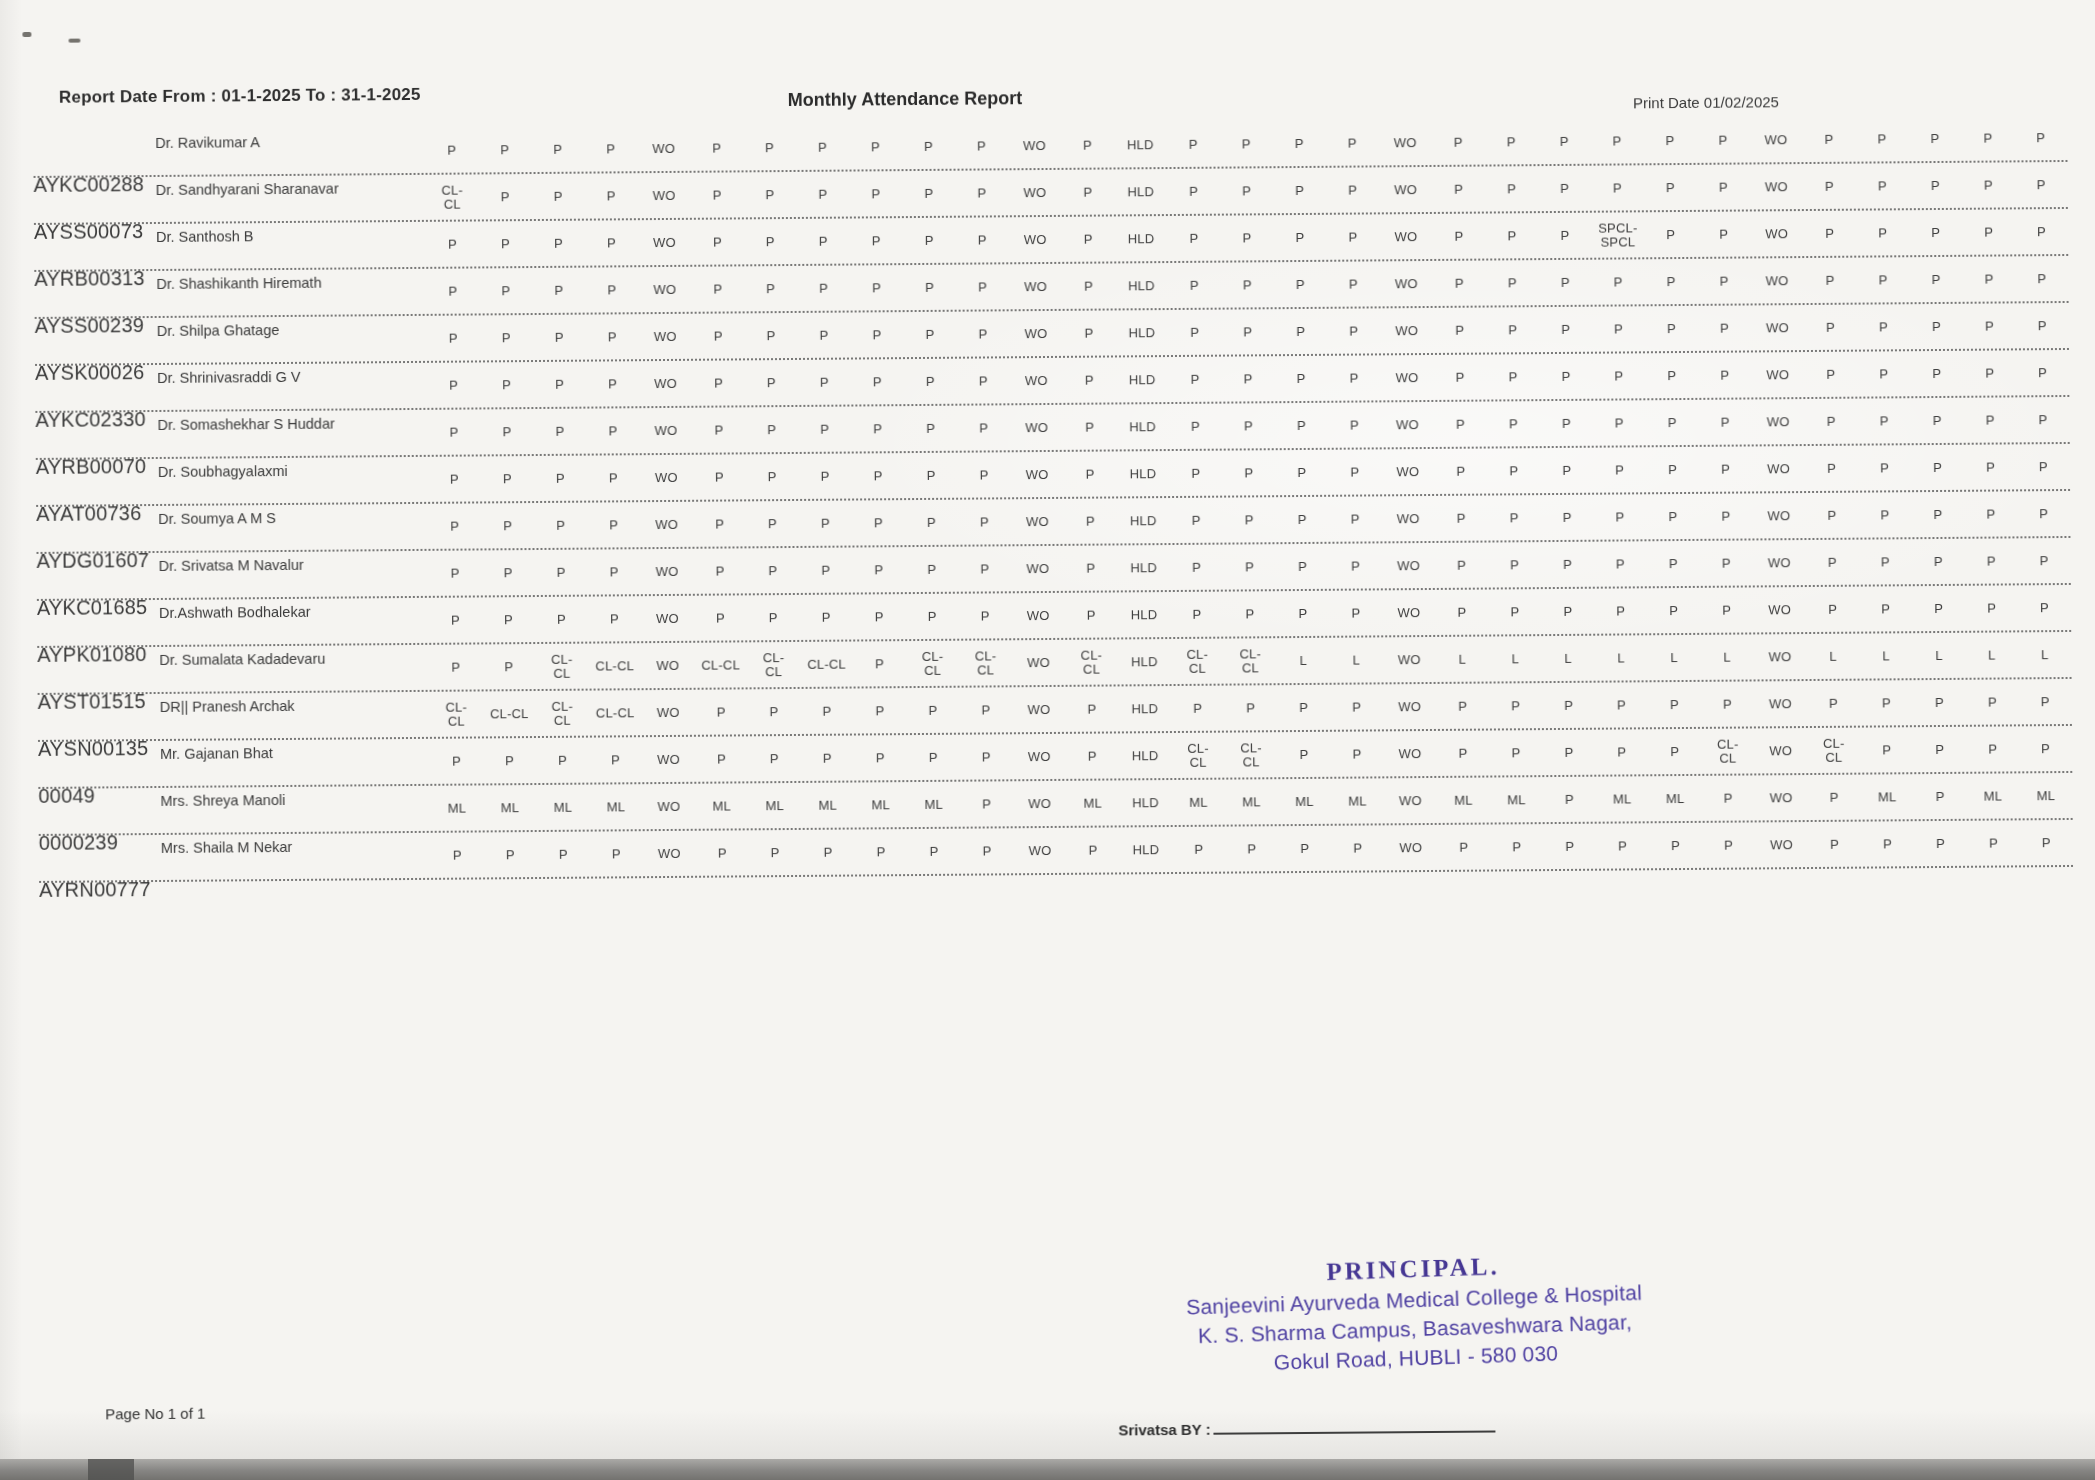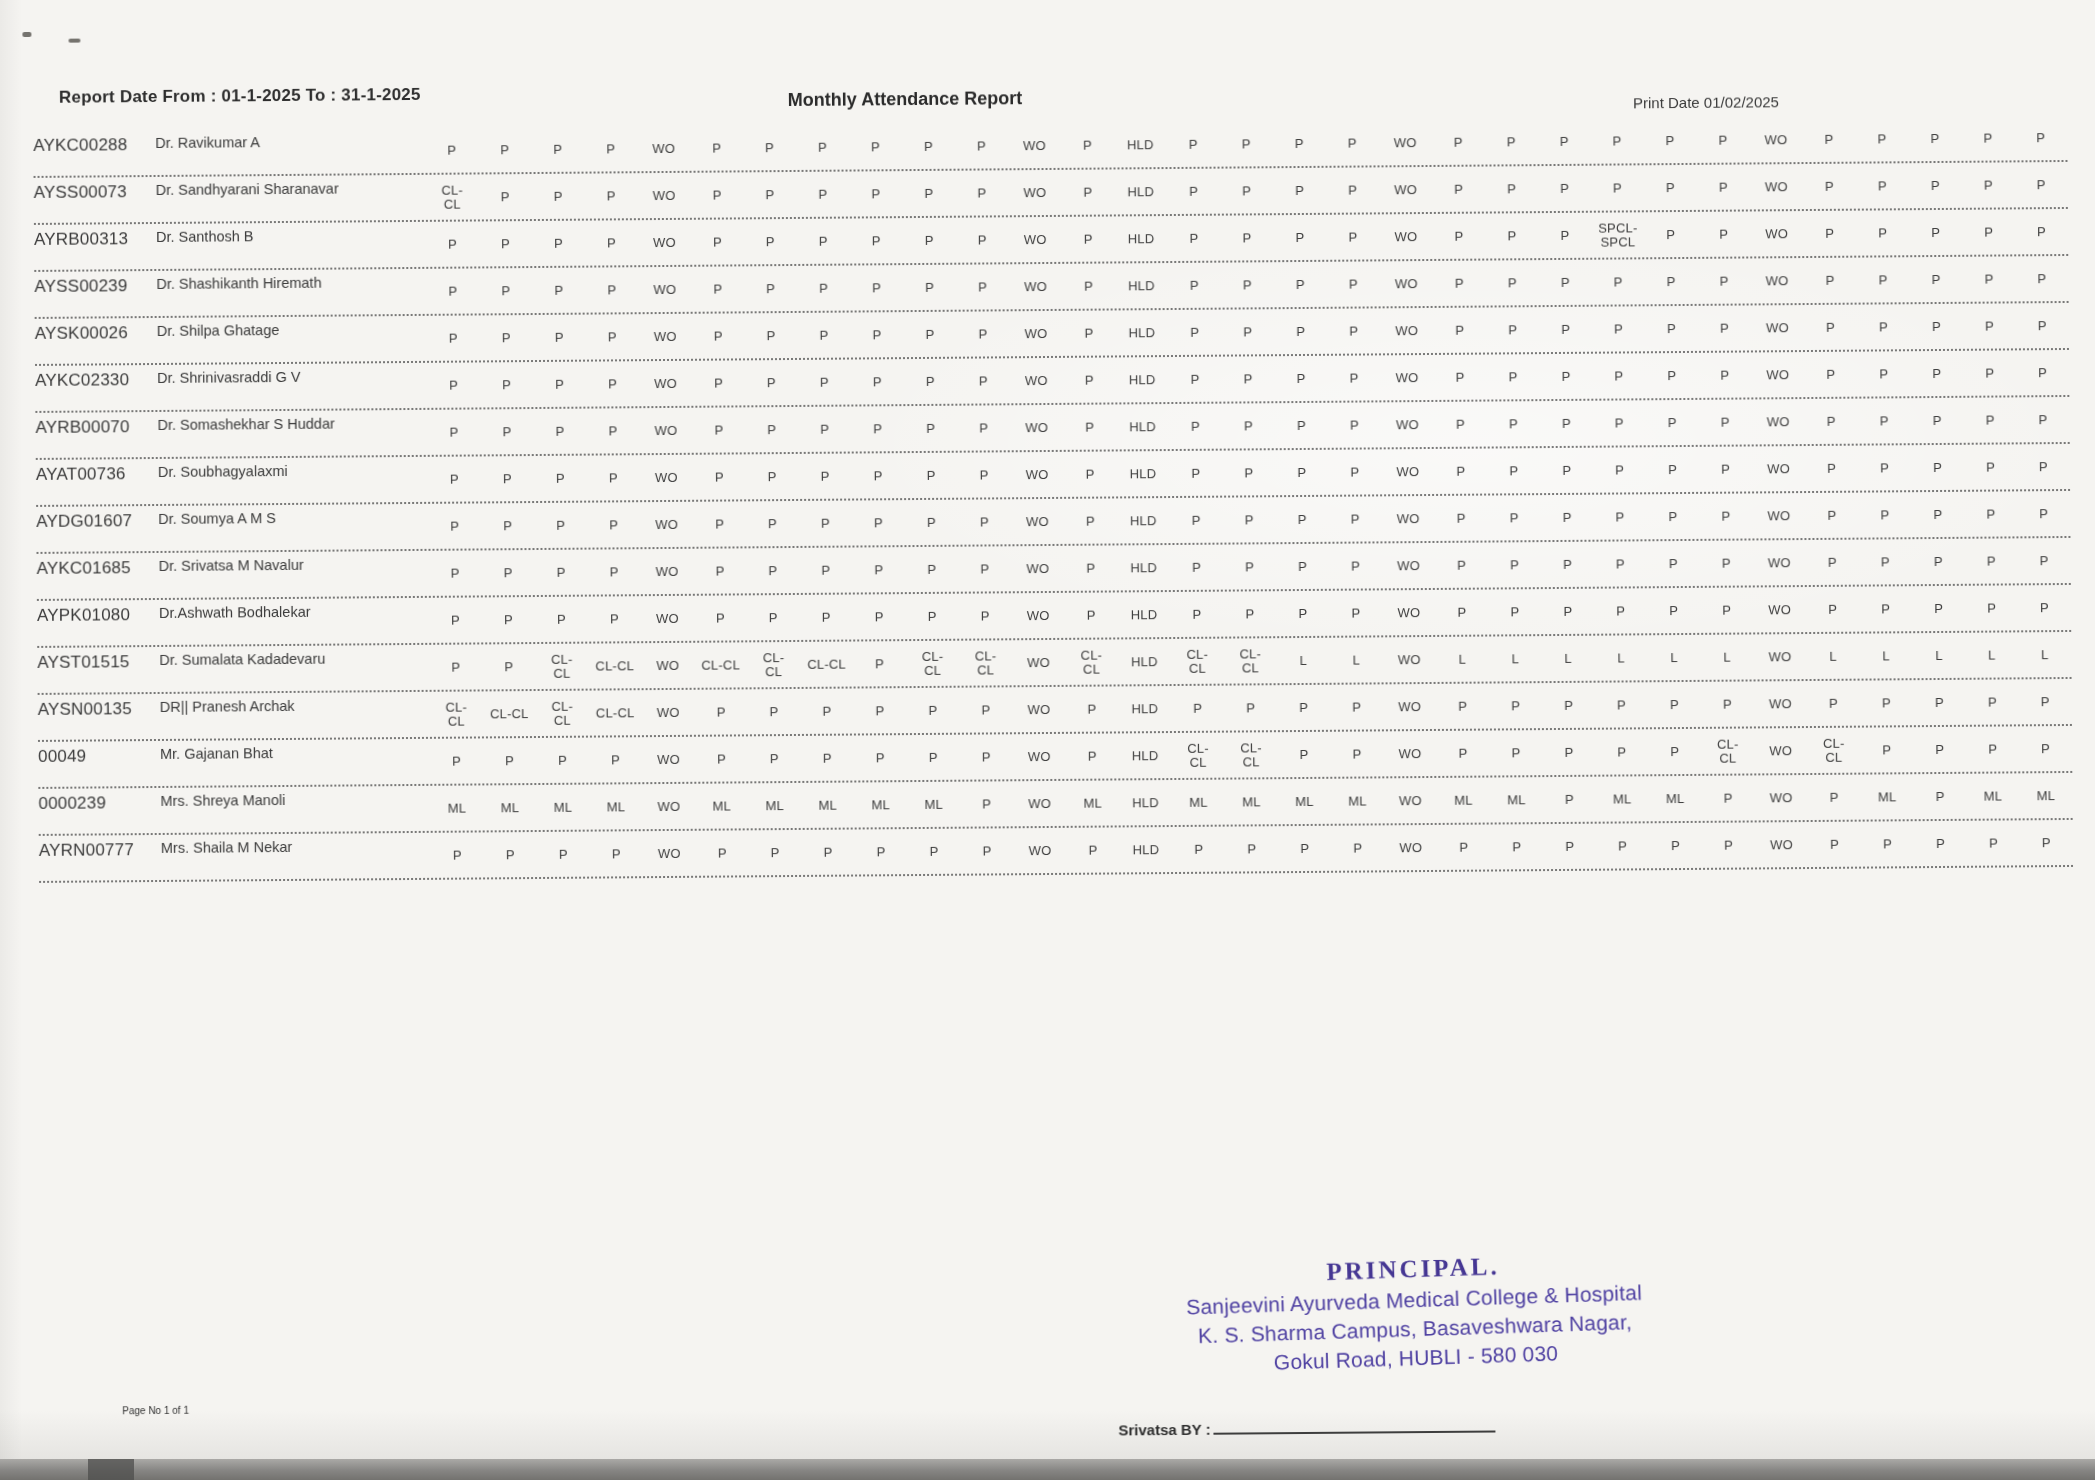--- a/index.html
+++ b/index.html
@@ -29,30 +29,30 @@
   .speck.s2{left:74px;top:31px;width:12px;height:4px;}
 
   
   .hdr-left{position:absolute;left:64px;top:80px;font-size:17px;font-weight:bold;color:#2d2d2d;letter-spacing:.2px;}
   .hdr-title{position:absolute;left:0;top:88px;width:1820px;text-align:center;font-size:18px;font-weight:bold;color:#2b2b2b;}
   .hdr-print{position:absolute;left:1638px;top:99px;font-size:15px;color:#3a3a3a;}
 
   
   .table{position:absolute;top:123px;left:38px;width:2034px;}
   .row{display:flex;height:45px;border-bottom:2px dotted rgba(72,72,72,.72);}
-  .cid{width:122px;padding-top:5px;font-size:17px;color:#3b3b3b;letter-spacing:.2px;}
+  .cid{width:122px;padding-top:5px;font-size:20px;color:#3b3b3b;letter-spacing:.2px;margin-top:38px;}
   .cname{width:270px;padding-top:5px;font-size:14.5px;color:#3b3b3b;}
   .marks{flex:1;display:flex;align-items:center;}
   .mark{
     flex:1;text-align:center;font-size:13px;line-height:1.05;
     color:#3e3e3e;white-space:pre-line;letter-spacing:.2px;
   }
 
   
-  .pageno{position:absolute;left:117px;top:1398px;font-size:10px;color:#333;}
+  .pageno{position:absolute;left:100px;top:1398px;font-size:15px;color:#333;}
   .stamp{
     position:absolute;left:1130px;top:1258px;width:560px;
     text-align:center;color:#4a3d9b;
     transform:rotate(-1.4deg);
   }
   .stamp-title{font-family:"Liberation Serif", serif;font-weight:bold;font-size:25px;letter-spacing:3px;color:#453693;}
   .stamp-line{font-size:21px;font-weight:500;margin-top:5px;color:#4f41a2;letter-spacing:.2px;}
   .approved{position:absolute;left:1113px;top:1421px;font-size:15px;font-weight:600;color:#2e2e2e;}
   .appline{display:inline-block;width:282px;border-bottom:2px solid #3d3d3d;height:13px;margin-left:3px;}
 

